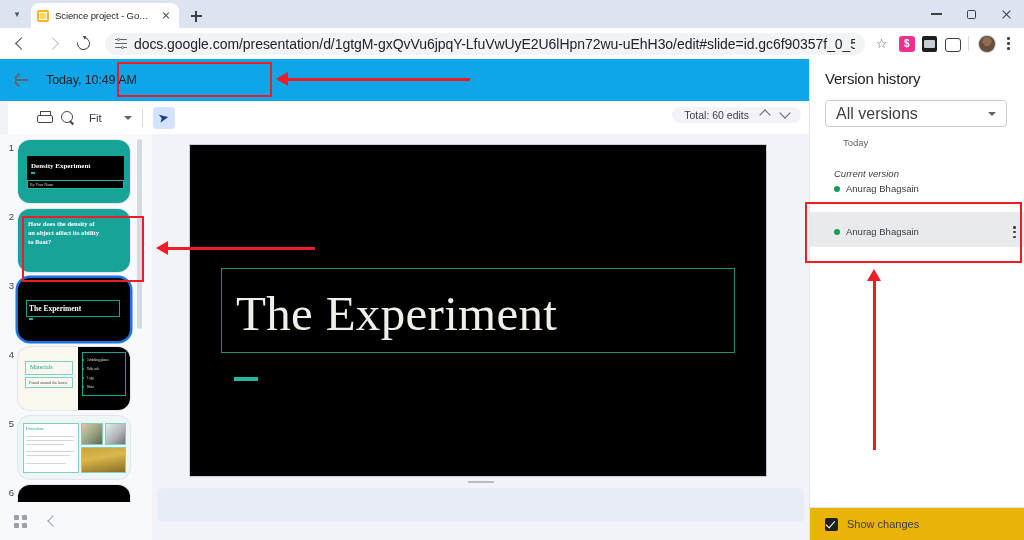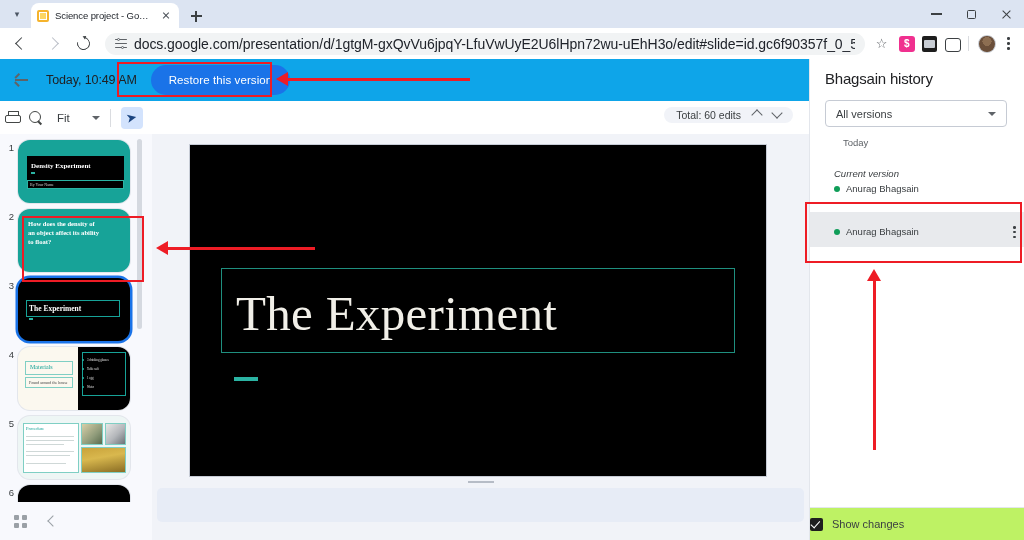--- a/index.html
+++ b/index.html
@@ -144,22 +144,22 @@
   .back-arrow span::after  { top:2.2px; transform:rotate(45deg); transform-origin:left center;}
   .version-date { font-size:12.5px; color:#202124; letter-spacing:-0.1px; }
   .restore-btn {
     background:#1a73e8; color:#fff; border:none; border-radius:16px;
     height:30px; padding:0 18px; font-size:11.5px; font-family:"Liberation Sans",sans-serif;
     letter-spacing:0.1px; cursor:pointer;
   }
 
   
   .slides-toolbar {
-    position:absolute; top:101px; left:0; width:809px; height:33px; background:#fff;
-    display:flex; align-items:center; padding-left:0;
+    position:absolute; top:101px; left:8px; width:809px; height:33px; background:#fff;
+    display:flex; align-items:center; padding-left:24px;
   }
   .tb-icon { width:24px;height:24px; display:flex;align-items:center;justify-content:center; }
   .print-ico { position:relative; width:14px; height:13px; }
   .print-ico::before{
     content:""; position:absolute; left:2.5px; top:0; width:9px; height:4px;
     border:1.3px solid #444746; border-bottom:none; border-radius:1px 1px 0 0;
   }
   .print-ico::after{
     content:""; position:absolute; left:0; top:4px; width:14px; height:6px;
     border:1.3px solid #444746; border-radius:2px;
@@ -275,35 +275,35 @@
   .vpanel {
     position:absolute; top:59px; right:0; width:215px; bottom:0; background:#fff;
     border-left:1px solid #e3e6ec;
   }
   .vpanel-title { position:absolute; left:15px; top:11px; font-size:15px; color:#202124; letter-spacing:-0.2px;}
   .vselect {
     position:absolute; left:15px; top:41px; width:182px; height:27px;
     border:1px solid #c6cbd4; border-radius:4px; display:flex; align-items:center;
     padding:0 10px; justify-content:space-between;
   }
-  .vselect span { font-size:11px; color:#3c4043; }
+  .vselect span { font-size:16px; color:#3c4043; }
   .vsel-caret { width:0;height:0;border-left:4px solid transparent;border-right:4px solid transparent;border-top:4.5px solid #5f6368;}
   .vgroup-label { position:absolute; left:33px; top:78px; font-size:9.5px; color:#5f6368; }
   .ventry { position:absolute; left:0; width:215px; padding:10px 12px 10px 24px; }
   .ventry.selected { background:#e8eaed; }
   .ventry .vdate { font-size:12.5px; color:#202124; letter-spacing:-0.1px; }
   .ventry .vcur { font-size:9.5px; color:#3c4043; font-style:italic; margin-top:3px; }
   .vauthor { display:flex; align-items:center; gap:6px; margin-top:4px; }
   .vdot { width:6px;height:6px;border-radius:50%;background:#0f9d58; }
   .vauthor span { font-size:9.5px; color:#3c4043; }
   .ventry-kebab { position:absolute; right:9px; top:14px; display:flex; flex-direction:column; gap:2.3px; align-items:center;}
   .ventry-kebab i { width:2.6px;height:2.6px;border-radius:50%;background:#3c4043;display:block;}
   .show-changes-bar {
     position:absolute; left:0; right:0; bottom:0; height:33px; border-top:1px solid #e3e6ec;
-    display:flex; align-items:center; gap:9px; background:#bef264;
+    display:flex; align-items:center; padding-left:15px; gap:9px; background:#eab308;
   }
   .checkbox {
     width:13px; height:13px; background:#1f1f1f; border-radius:2px; position:relative;
   }
   .checkbox::after {
     content:""; position:absolute; left:3.4px; top:1.4px; width:4px; height:7.5px;
     border:solid #fff; border-width:0 1.6px 1.6px 0; transform:rotate(42deg);
   }
   .show-changes-bar label { font-size:11px; color:#3c4043; }
 
@@ -381,21 +381,20 @@
         <i></i>
         <i></i>
       </div>
   </div>
 
   <div class="slides-header">
     <div class="back-arrow">
         <span></span>
       </div>
     <div class="version-date">Today, 10:49 AM</div>
-    <button class="restore-btn">Restore this version</button>
   </div>
 
   <div class="slides-toolbar">
     <div class="tb-icon">
         <span class="print-ico"></span>
       </div>
     <div class="tb-icon">
         <span class="zoom-ico"></span>
       </div>
     <div class="fit-label">Fit</div>
@@ -501,21 +500,21 @@
       <div class="stage-titlebox">
         <div class="stage-title">The Experiment</div>
       </div>
       <div class="stage-dash"></div>
     </div>
     <div class="stage-handle"></div>
     <div class="bottom-bar"></div>
   </div>
 
   <div class="vpanel">
-    <div class="vpanel-title">Bhagsain history</div>
+    <div class="vpanel-title">Version history</div>
     <div class="vselect">
       <span>All versions</span>
       <span class="vsel-caret"></span>
     </div>
     <div class="vgroup-label">Today</div>
 
     <div class="ventry" style="top:96px">
       <div class="vcur">Current version</div>
       <div class="vauthor">
         <span class="vdot"></span>

